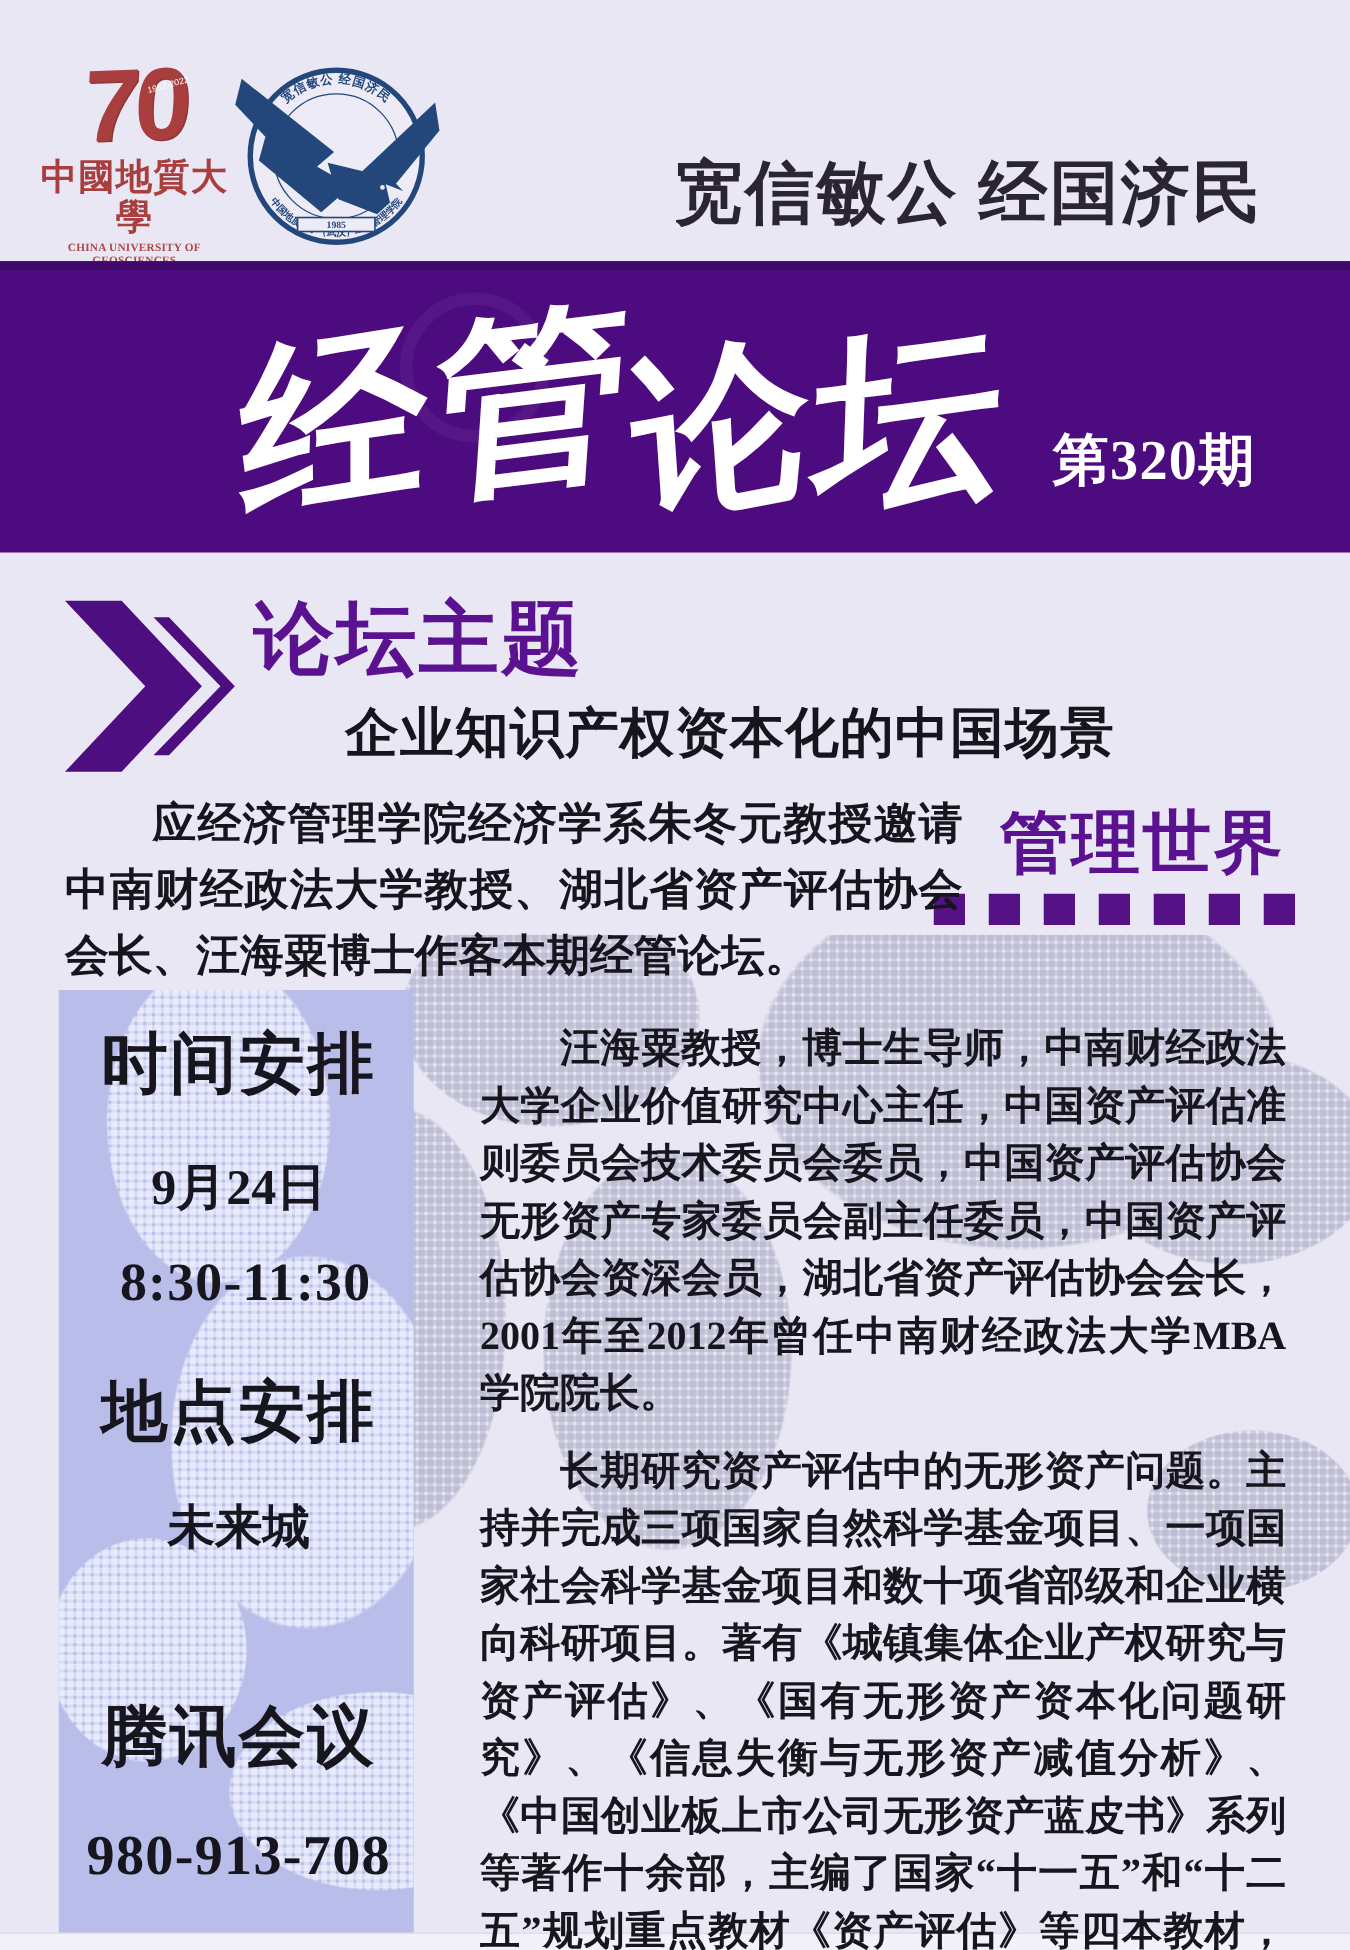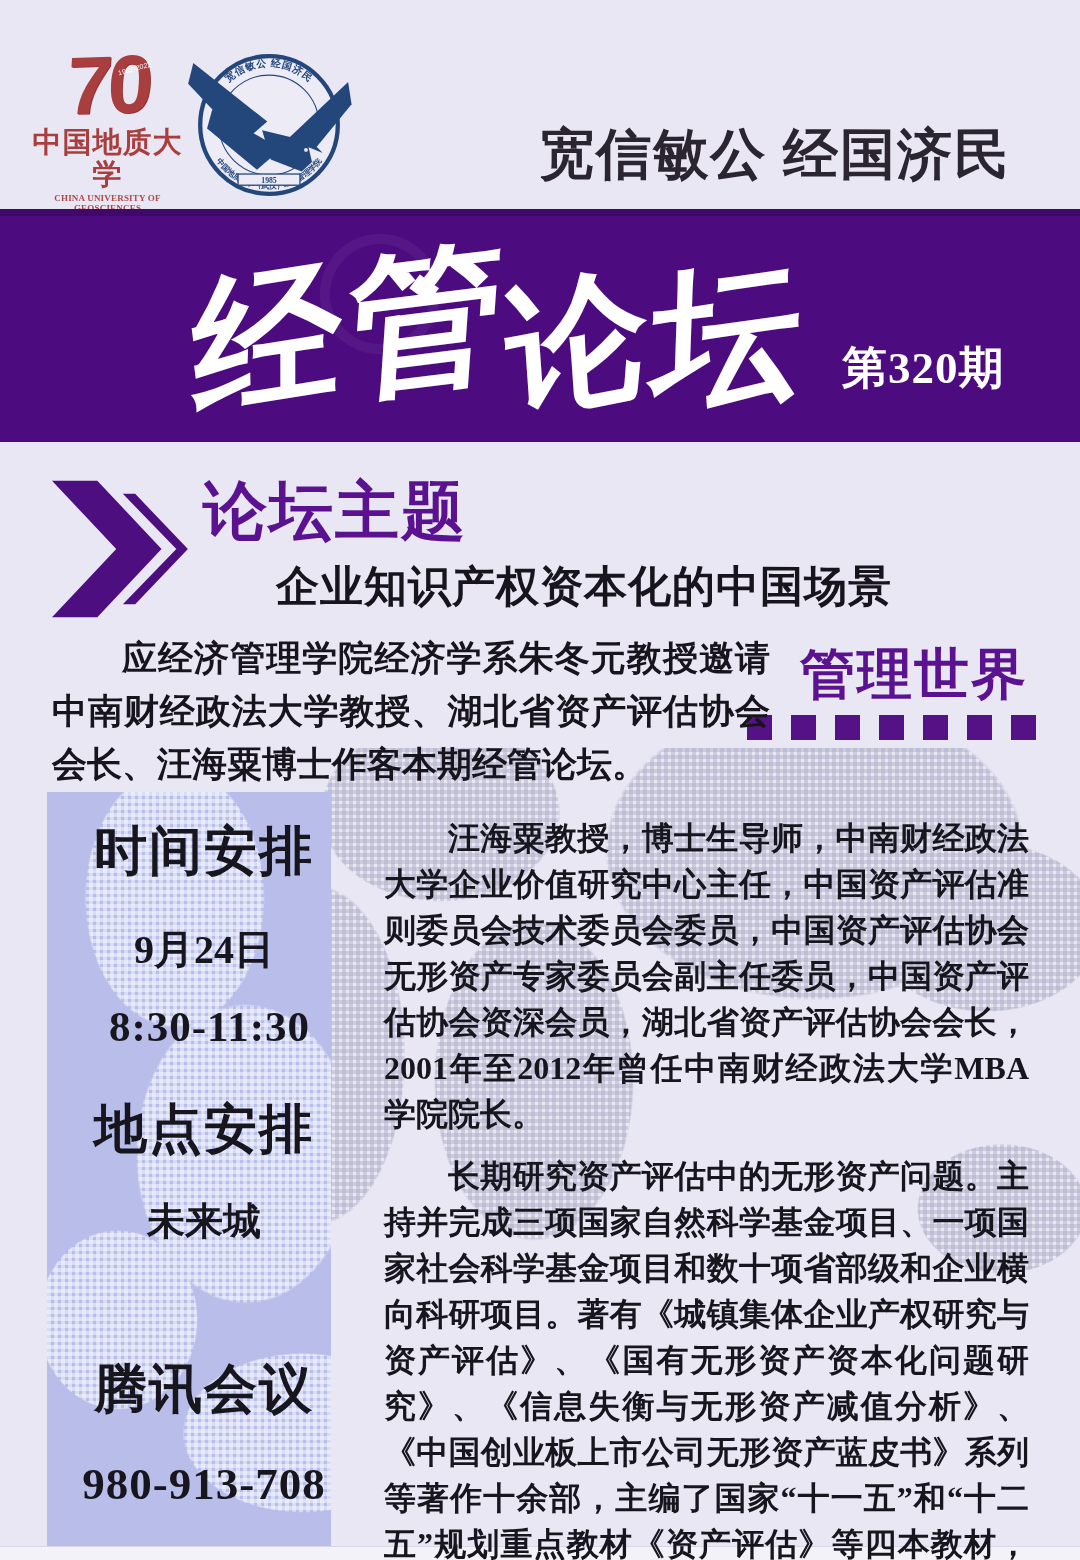--- a/index.html
+++ b/index.html
@@ -116,21 +116,21 @@
       radial-gradient(ellipse 110px 150px at 70% 48%, #000 98%, transparent 100%),
       radial-gradient(ellipse 80px 90px at 25% 70%, #000 98%, transparent 100%),
       radial-gradient(ellipse 120px 80px at 90% 85%, #000 98%, transparent 100%);
     mask-image:
       radial-gradient(ellipse 90px 130px at 45% 14%, #000 98%, transparent 100%),
       radial-gradient(ellipse 110px 150px at 70% 48%, #000 98%, transparent 100%),
       radial-gradient(ellipse 80px 90px at 25% 70%, #000 98%, transparent 100%),
       radial-gradient(ellipse 120px 80px at 90% 85%, #000 98%, transparent 100%);
     pointer-events:none;
   }
-  .sidebar .item{position:absolute;left:15px;width:100%;text-align:center;font-weight:bold;color:#17151d;}
+  .sidebar .item{position:absolute;left:2px;width:100%;text-align:center;font-weight:bold;color:#17151d;}
   .sb-h{font-size:53px;letter-spacing:2px;}
   .sb-time-heading{top:24px;}
   .sb-date{top:130px;font-size:40px;}
   .sb-time{top:210px;font-size:43px;letter-spacing:1px;padding-left:11px;}
   .sb-place-heading{top:302px;}
   .sb-campus{top:404px;font-size:38px;}
   .sb-room{top:481px;font-size:41px;}
   .sb-meeting-heading{top:562px;}
   .sb-meeting-id{top:666px;font-size:45px;letter-spacing:1px;}
 
@@ -149,21 +149,21 @@
 </head>
 <body>
 
 <div class="poster" data-interactable="false">
 
   <div class="cug-logo" data-interactable="false">
     <div class="seventy-wrap" data-interactable="false">
       <div class="seventy" data-interactable="false">70</div>
       <div class="seventy-years" data-interactable="false">1952-2022</div>
     </div>
-    <div class="cug-cn" data-interactable="false">中国地质大学</div>
+    <div class="cug-cn" data-interactable="false">中國地質大學</div>
     <div class="cug-en" data-interactable="false">CHINA UNIVERSITY OF GEOSCIENCES</div>
     <div class="dash-row" data-interactable="false">
       <div class="dash" data-interactable="false"></div>
       <div class="cug-sub" data-interactable="false">1952 · WUHAN</div>
       <div class="dash" data-interactable="false"></div>
     </div>
     <div class="cug-anniv" data-interactable="false">七十周年校庆</div>
     <div class="dash-row" data-interactable="false">
       <div class="dash" data-interactable="false"></div>
       <div class="cug-anniv-en" data-interactable="false">THE 70TH ANNIVERSARY</div>

